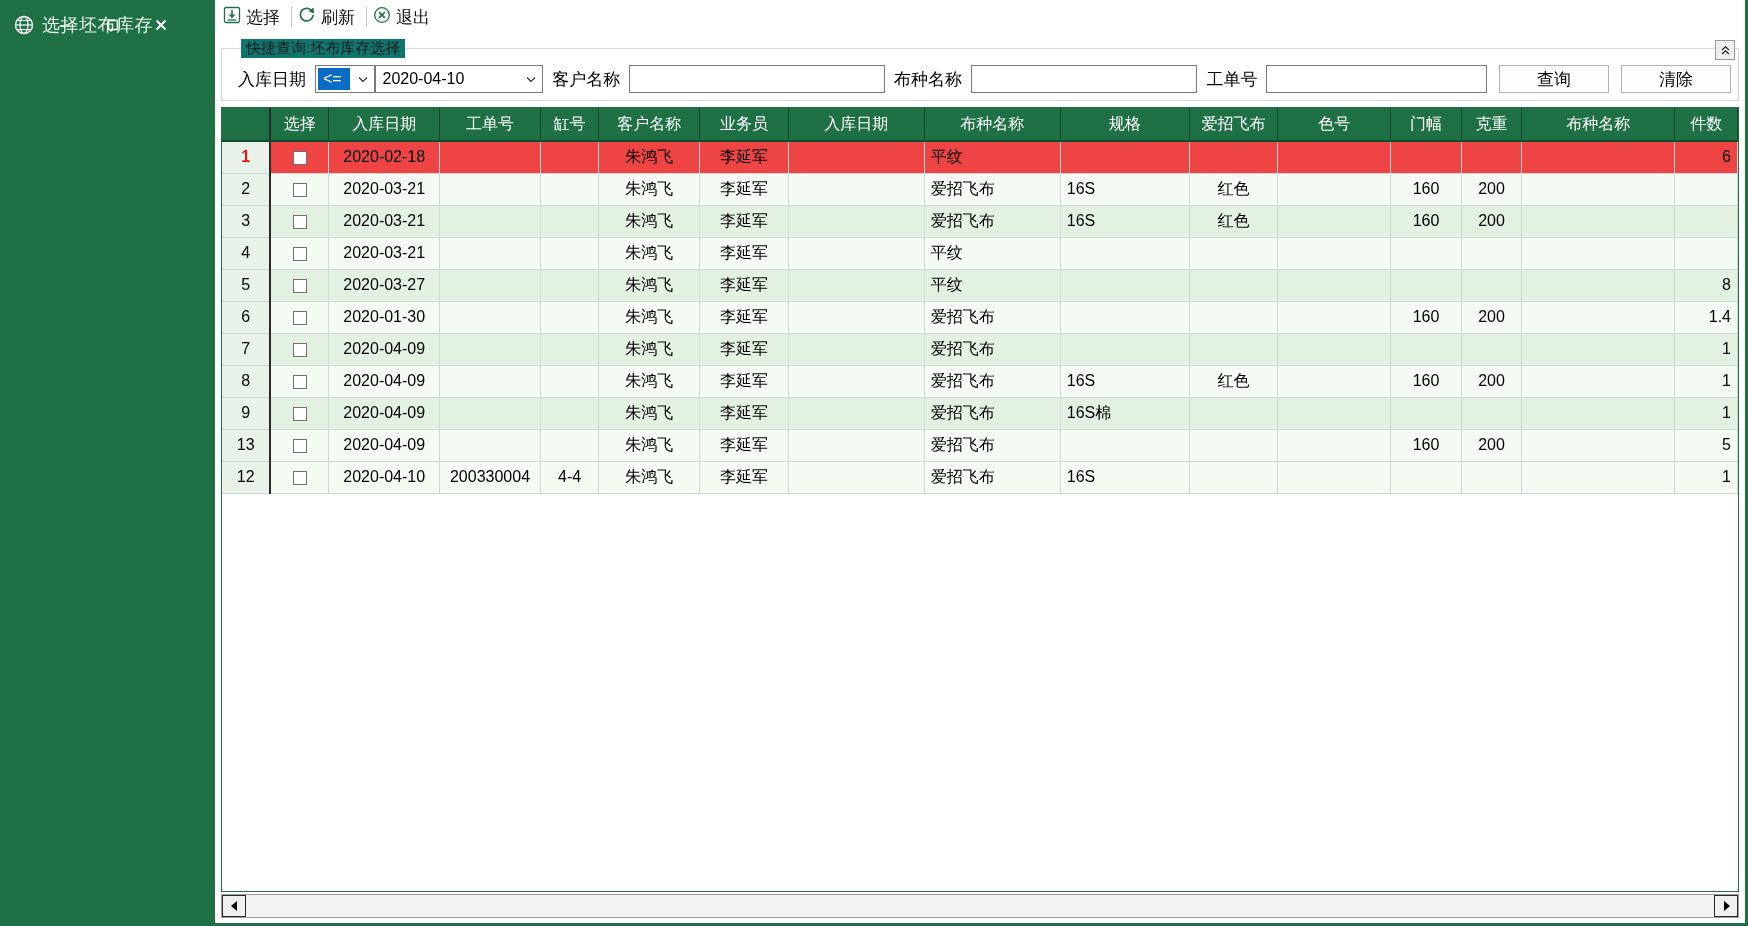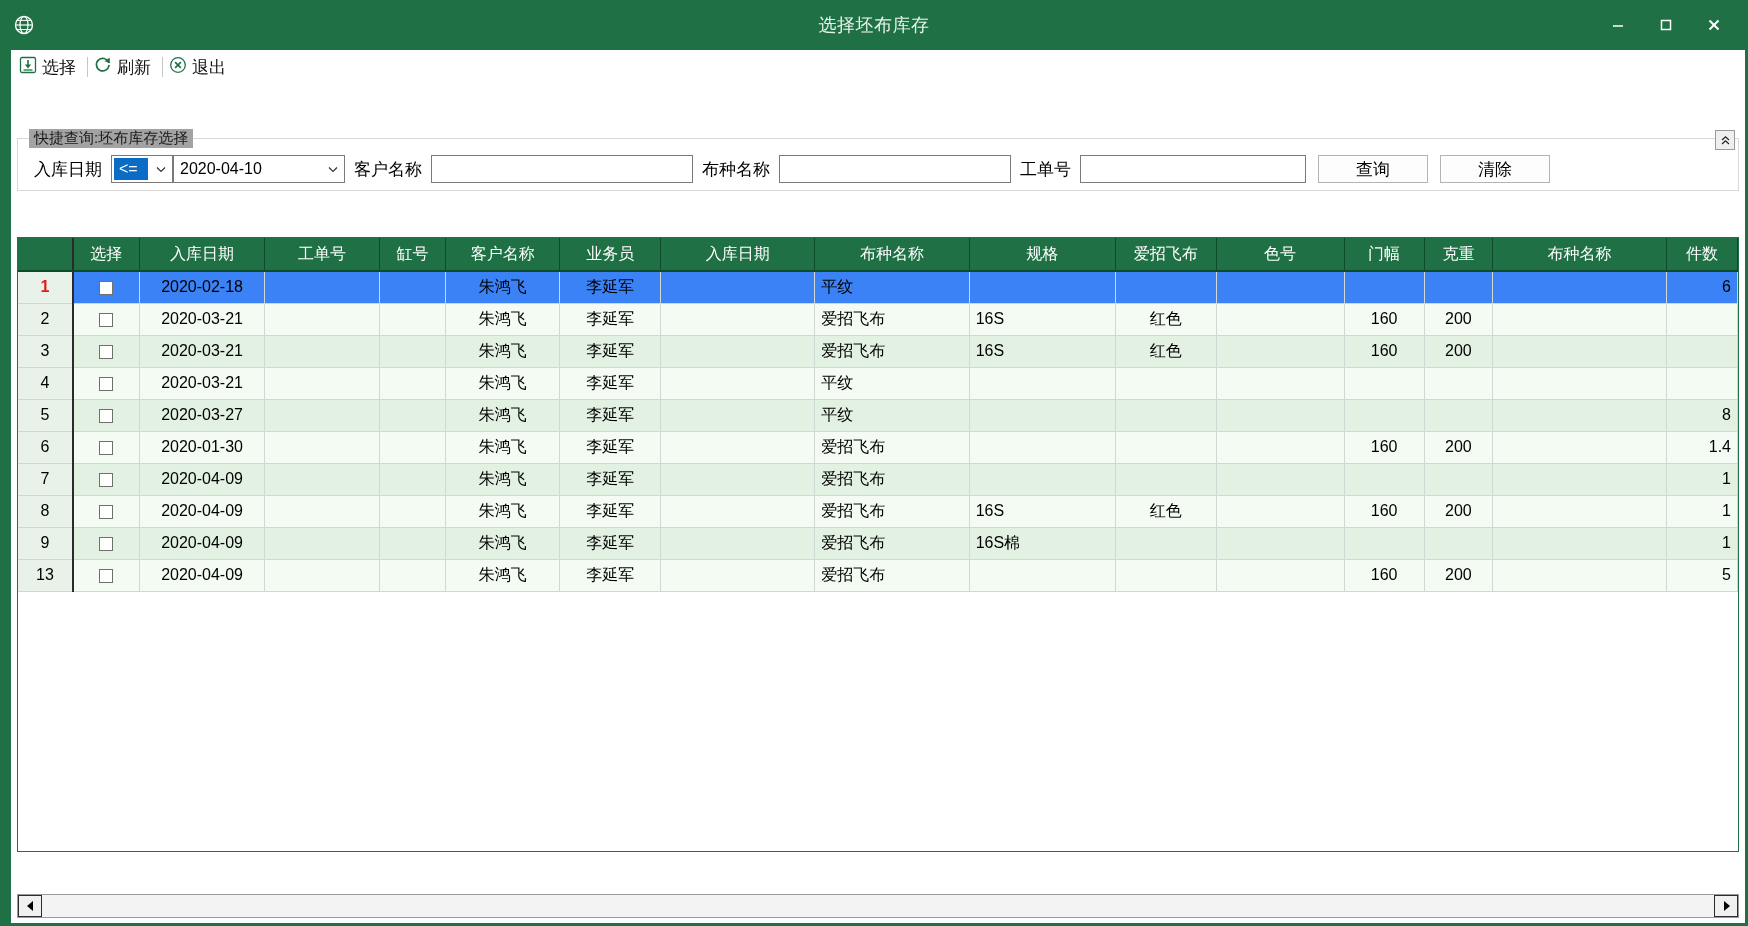--- a/index.html
+++ b/index.html
@@ -16,21 +16,21 @@
     overflow: hidden;
   }
 
   
   #window {
     width: 1748px;
     height: 926px;
     box-sizing: border-box;
     background: #1f7145;
     display: flex;
-    flex-direction: column;
+    flex-direction: row;
   }
 
   
   #titlebar {
     height: 50px;
     min-height: 50px;
     background: #1f7145;
     display: flex;
     align-items: center;
     position: relative;
@@ -65,27 +65,26 @@
     margin-left: auto;
     display: flex;
     align-items: center;
     height: 50px;
     padding-right: 10px;
   }
 
   
   #client {
     flex: 1;
-    margin: 0 3px 3px 11px;
+    margin: 0 3px 3px 20px;
     background: #ffffff;
     display: flex;
     flex-direction: column;
     box-sizing: border-box;
     overflow: hidden;
-    gap: 40px;
   }
 
   
   #toolbar {
     height: 34px;
     min-height: 34px;
     display: flex;
     align-items: center;
     background: #ffffff;
     padding-left: 6px;
@@ -114,23 +113,23 @@
   }
   #group-border {
     position: absolute;
     left: 0; right: 0;
     top: 9px; bottom: 0;
     border: 1px solid #d8d8d8;
     box-sizing: border-box;
   }
   #group-title {
     position: absolute;
-    left: 12px;
+    left: 20px;
     top: 0;
-    background: #a3a3a3;
+    background: #0f766e;
     padding: 0 5px;
     font-size: 15px;
     color: #1a1a1a;
     z-index: 2;
   }
   #collapse-btn {
     position: absolute;
     right: 4px;
     top: 1px;
     width: 20px;
@@ -256,21 +255,21 @@
     height: 32px;
     border-right: 1px solid #cfd8d2;
     border-bottom: 1px solid #cfd8d2;
     padding: 0 6px;
     overflow: hidden;
     white-space: nowrap;
     box-sizing: border-box;
   }
   tr.r-even td { background: #e3f1e3; }
   tr.r-odd  td { background: #f3fbf3; }
-  tr.r-sel  td { background: #3b82f6; }
+  tr.r-sel  td { background: #ef4444; }
 
   td.rownum, th.rowhdr {
     text-align: center;
     border-right: 2px solid #2a2a2a !important;
   }
   td.rownum {
     background: #e8f2e8 !important;
     font-size: 16px;
   }
   tr.r-sel td.rownum {
@@ -651,20 +650,38 @@
               <td class="c-left"></td>
               <td class="c-left">爱招飞布</td>
               <td class="c-left"></td>
               <td class="c-center"></td>
               <td class="c-left"></td>
               <td class="c-center">160</td>
               <td class="c-center">200</td>
               <td class="c-left"></td>
               <td class="c-right">5</td>
             </tr>
+            <tr class="r-odd">
+              <td class="rownum">12</td>
+              <td class="c-center"><span class="cbx"></span></td>
+              <td class="c-center">2020-04-10</td>
+              <td class="c-center">200330004</td>
+              <td class="c-center">4-4</td>
+              <td class="c-center">朱鸿飞</td>
+              <td class="c-center">李延军</td>
+              <td class="c-left"></td>
+              <td class="c-left">爱招飞布</td>
+              <td class="c-left">16S</td>
+              <td class="c-center"></td>
+              <td class="c-left"></td>
+              <td class="c-center"></td>
+              <td class="c-center"></td>
+              <td class="c-left"></td>
+              <td class="c-right">1</td>
+            </tr>
           </tbody>
       </table>
       <div id="grid-blank"></div>
     </div>
 
     <div id="hscroll">
       <div class="sb-arrow">
         <svg width="9" height="12" viewBox="0 0 9 12">
             <polygon points="7,1 7,11 1,6" fill="#000"></polygon>
           </svg>

